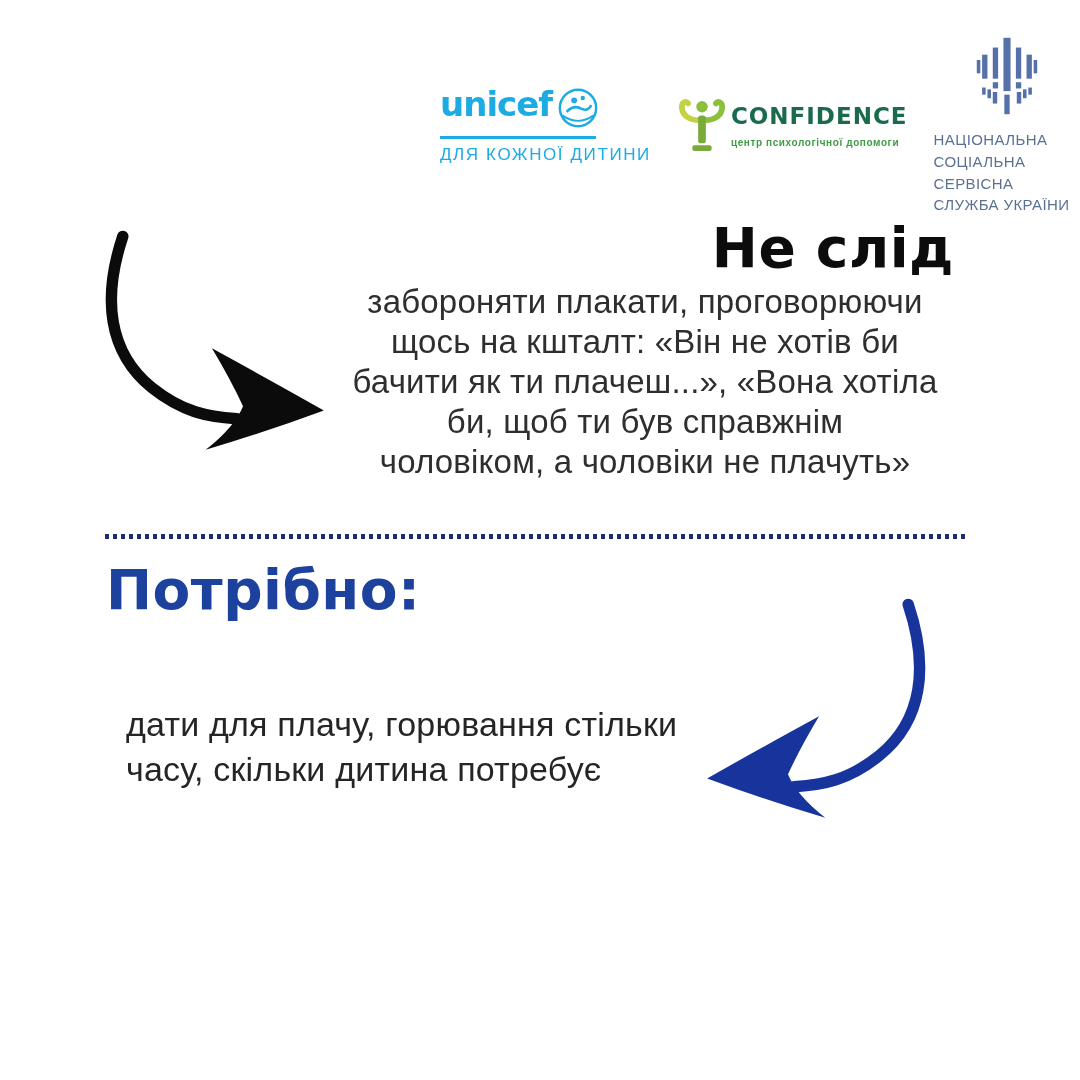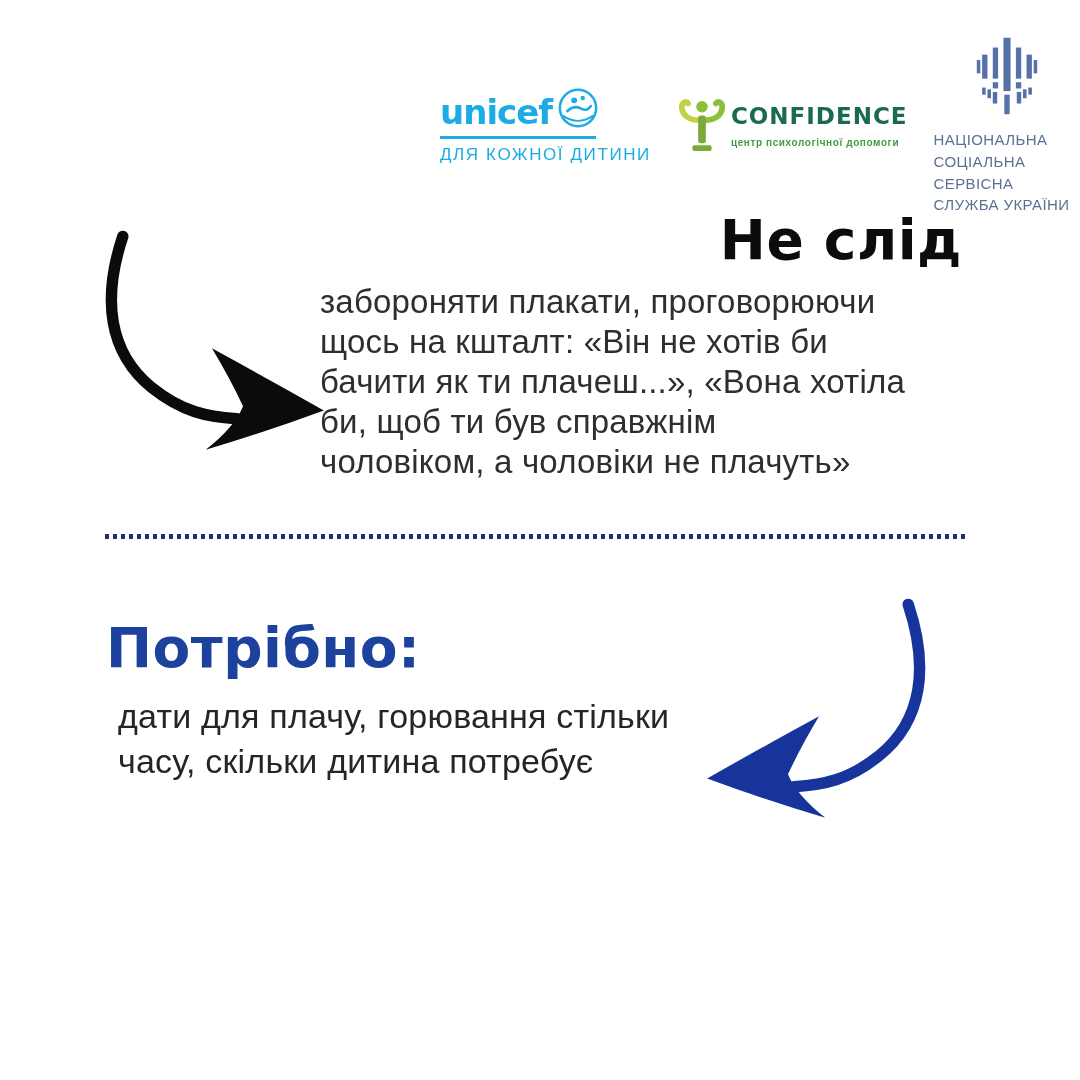--- a/index.html
+++ b/index.html
@@ -16,21 +16,21 @@
   
   .logos {
     position: absolute;
     left: 440px;
     top: 36px;
     display: flex;
     align-items: center;
     gap: 26px;
   }
   .unicef { display: flex; flex-direction: column; }
-  .unicef-top { display: flex; align-items: flex-end; gap: 5px; }
+  .unicef-top { display: flex; align-items: flex-start; gap: 5px; }
   .unicef-word {
     font-family: "DejaVu Sans", sans-serif;
     font-weight: bold;
     font-size: 34px;
     letter-spacing: -1px;
     color: #1cabe2;
     line-height: 1;
   }
   .unicef-rule { height: 3px; background: #1cabe2; margin: 7px 0 6px 0; width: 156px; }
   .unicef-tag {
@@ -72,35 +72,35 @@
   .arrow { position: absolute; }
   .arrow-black { left: 100px; top: 228px; width: 228px; height: 223px; color: #0b0b0b; }
   .arrow-blue  { left: 703px; top: 596px; width: 228px; height: 223px; color: #16349c;
                  transform: scaleX(-1); }
 
   
   .title-dont {
     position: absolute;
     right: 110px;
     top: 200px;
-    margin: 8px;
+    margin: 16px;
     font-family: "DejaVu Sans", sans-serif;
     font-weight: bold;
     font-size: 55px;
     letter-spacing: 0.5px;
     color: #0c0c0c;
     white-space: nowrap;
   }
   .para-dont {
     position: absolute;
     right: 110px;
     top: 282px;
     margin: 0;
     width: 650px;
-    text-align: left;
+    text-align: center;
     font-size: 33px;
     line-height: 40px;
     letter-spacing: 0.2px;
     color: #2e2e2e;
     white-space: pre-line;
   }
 
   
   .divider {
     position: absolute;
@@ -108,34 +108,34 @@
     top: 534px;
     width: 860px;
     height: 5px;
     background: repeating-linear-gradient(to right, #1e2e72 0 4px, transparent 4px 8px);
   }
 
   
   .title-need {
     position: absolute;
     left: 106px;
-    top: 616px;
+    top: 558px;
     margin: 0;
     font-family: "DejaVu Sans", sans-serif;
     font-weight: bold;
     font-size: 55px;
     letter-spacing: 0.5px;
     color: #1d429e;
     white-space: nowrap;
   }
   .para-need {
     position: absolute;
     left: 110px;
     top: 686px;
-    margin: 8px;
+    margin: 16px;
     width: 660px;
     text-align: left;
     font-size: 34px;
     line-height: 45px;
     letter-spacing: 0.2px;
     color: #252525;
     white-space: pre-line;
   }
 </style>
 </head>

